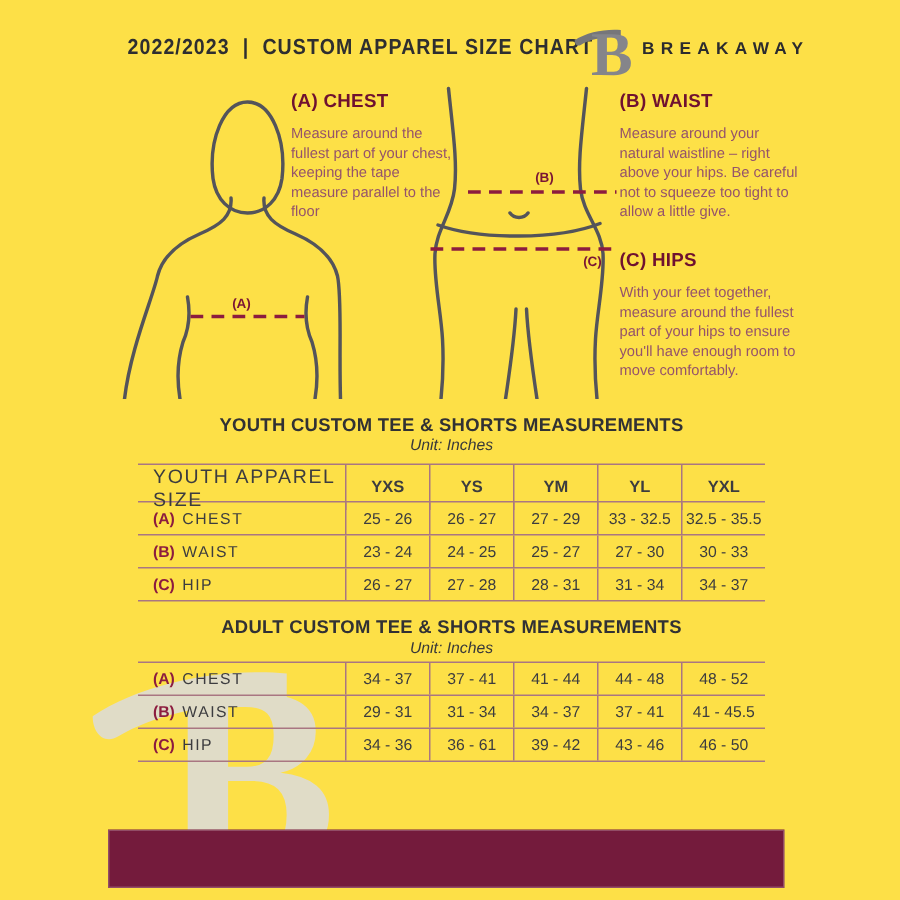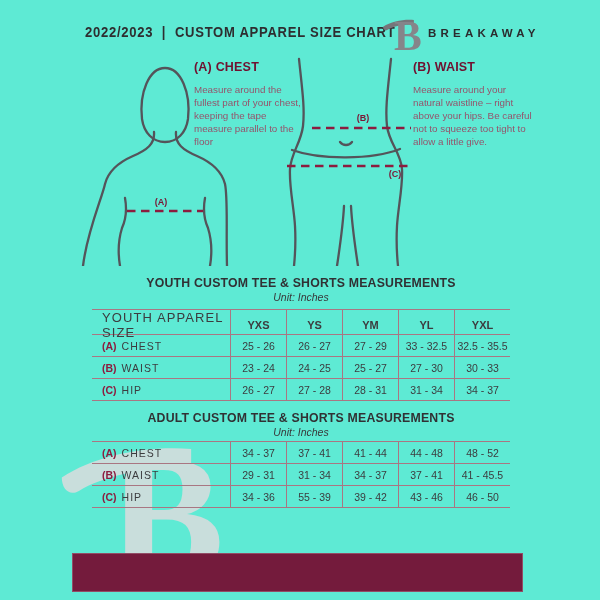--- a/index.html
+++ b/index.html
@@ -1,18 +1,18 @@
 <!DOCTYPE html>
 <html><head>
 <meta charset="utf-8">
 <style>
   html,body{margin:0;padding:0;}
   .page{
     position:relative;width:600px;height:600px;overflow:hidden;
-    background:#5eead4;font-family:"Liberation Sans",sans-serif;
+    background:#fde047;font-family:"Liberation Sans",sans-serif;
     --maroon:#6f1130;--maroon2:#8c1c3f;--line:#a97682;--ink:#3c3c3f;
   }
   .abs{position:absolute;}
   
   .hdr-title{
     left:85px;top:24px;font-size:14.5px;font-weight:bold;color:#2e2e30;
     letter-spacing:.8px;white-space:pre;transform:scaleX(.9);transform-origin:left center;
   }
   .logo{left:382px;top:15px;}
   .brand{left:428px;top:27px;font-size:11.5px;font-weight:bold;letter-spacing:4.2px;color:#2b2b2e;}
@@ -79,20 +79,24 @@
   <div class="abs meas-label" style="left:348px;top:113px">(B)</div>
   <div class="abs meas-label" style="left:380px;top:169px">(C)</div>
 
   <div class="abs instr" style="left:194px;top:60px;width:112px">
     <h3>(A) CHEST</h3>
     <p>Measure around the fullest part of your chest, keeping the tape measure parallel to the floor</p>
   </div>
   <div class="abs instr" style="left:413px;top:60px;width:122px">
     <h3>(B) WAIST</h3>
     <p>Measure around your natural waistline – right above your hips. Be careful not to squeeze too tight to allow a little give.</p>
+  </div>
+  <div class="abs instr" style="left:413px;top:166px;width:124px">
+    <h3>(C) HIPS</h3>
+    <p>With your feet together, measure around the fullest part of your hips to ensure you'll have enough room to move comfortably.</p>
   </div>
 
   <svg class="abs watermark" style="left:58px;top:424px" width="175" height="168" viewBox="0 0 46 42">
     <path d="M1,13 C10,7 24,4.5 35,5.5 L35,11 C25,10 13,12 5.5,16.5 C3,18 1,16 1,13 Z" fill="#dcdcde"></path>
     <text x="13" y="39" font-family="Liberation Serif, serif" font-weight="bold" font-size="46" fill="#dcdcde">B</text>
   </svg>
 
   <div class="abs sec-title" style="top:276px">YOUTH CUSTOM TEE &amp; SHORTS MEASUREMENTS</div>
   <div class="abs sec-unit" style="top:291px">Unit: Inches</div>
   <div class="abs size-table" style="top:309px">
@@ -163,21 +167,21 @@
       <div class="cell">34 - 37</div>
       <div class="cell">37 - 41</div>
       <div class="cell">41 - 45.5</div>
     </div>
     <div class="trow data">
       <div class="cell c0">
           <span class="key">(C)</span>
           <span class="lbl">HIP</span>
         </div>
       <div class="cell">34 - 36</div>
-      <div class="cell">55 - 39</div>
+      <div class="cell">36 - 61</div>
       <div class="cell">39 - 42</div>
       <div class="cell">43 - 46</div>
       <div class="cell">46 - 50</div>
     </div>
   </div>
 
   <div class="abs bottom-bar"></div>
 
 </div>
 

